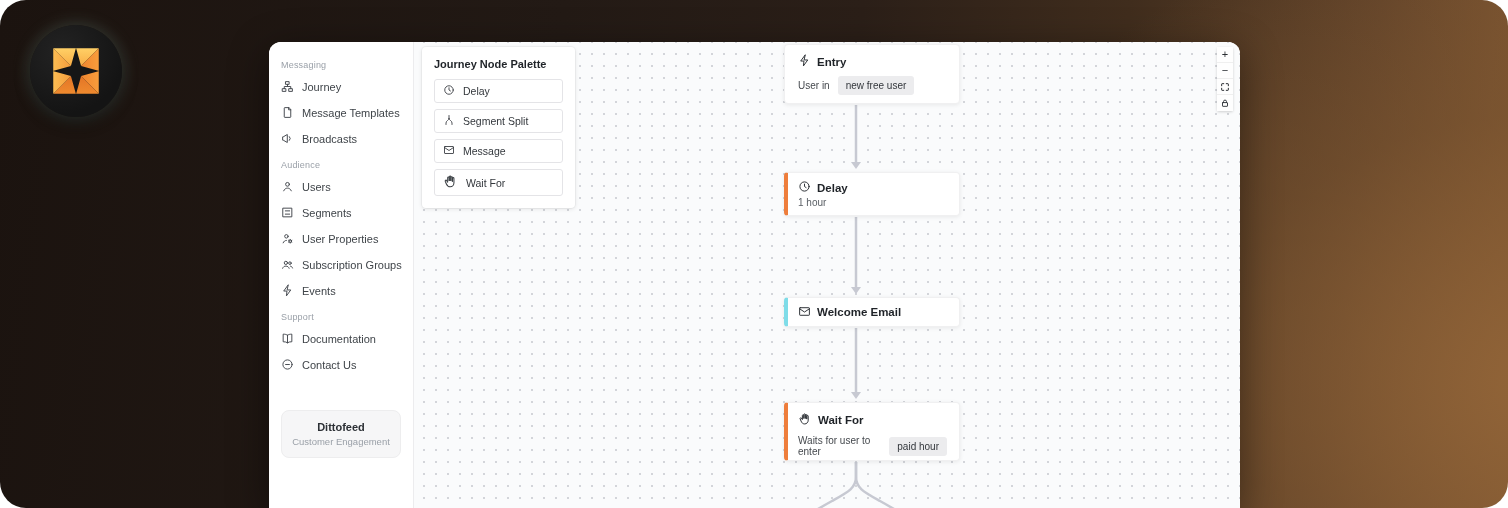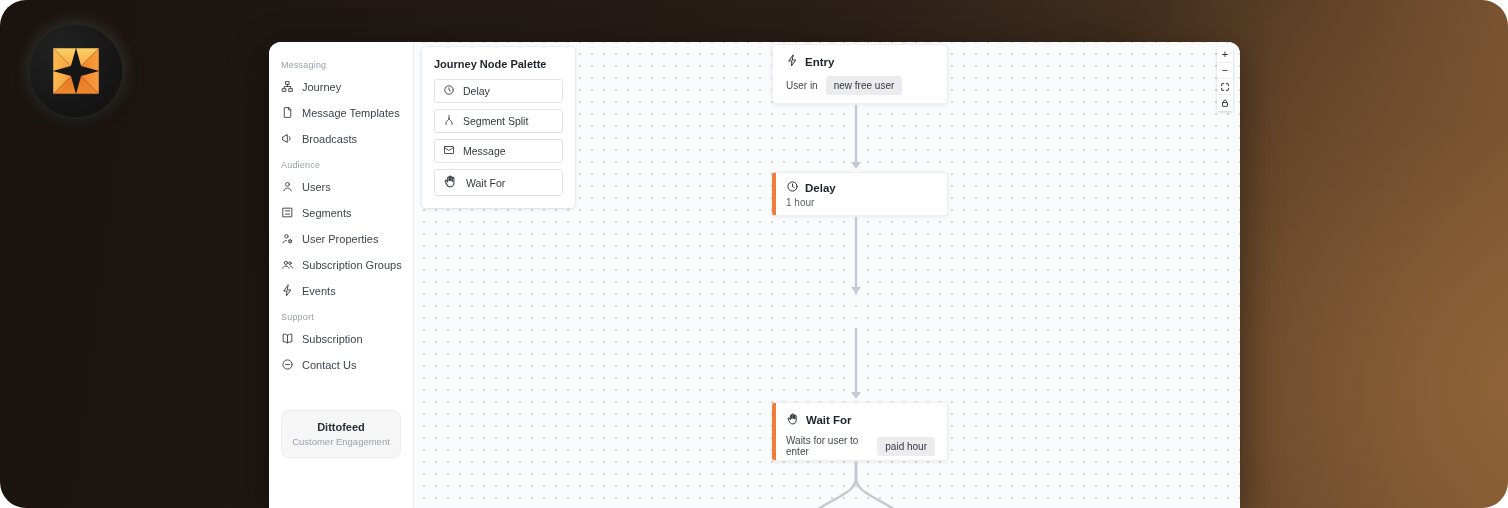--- a/index.html
+++ b/index.html
@@ -60,21 +60,21 @@
     padding:4px 8px; font-size:10.5px; color:#33373c; margin-bottom:6px; background:#fff; cursor:grab; min-height:21px;
   }
   .palette-item:last-child { margin-bottom:0; min-height:27px; }
   .palette-item svg { color:#3c4045; flex:0 0 auto; }
 
   
   .edges { position:absolute; inset:0; z-index:1; pointer-events:none; }
 
   
   .node {
-    position:absolute; left:358px; width:176px; z-index:2; background:#fff; border-radius:4px;
+    position:absolute; left:370px; width:176px; z-index:2; background:#fff; border-radius:4px;
     border:1px solid #f0f0f1; box-shadow:0 1px 4px rgba(0,0,0,.08); cursor:pointer;
   }
   .node-header { display:flex; align-items:center; gap:6px; font-size:11.5px; font-weight:bold; color:#1f2328; }
   .node-header svg { color:#2b2f34; flex:0 0 auto; }
   .node-body { display:flex; align-items:center; font-size:10px; color:#44484d; }
   .badge { background:#ececee; color:#33373c; border-radius:3px; padding:4px 8px; font-size:10px; margin-left:8px; white-space:nowrap; }
 
   .node-entry { top:2px; height:60px; padding:9px 13px; }
   .node-entry .node-header { margin-bottom:7px; }
 
@@ -204,21 +204,21 @@
           <span>Events</span>
         </div>
 
         <div class="side-label">Support</div>
 
         <div class="side-item">
           <span><svg width="13" height="13" viewBox="0 0 24 24" fill="none" stroke="currentColor" stroke-width="1.8" stroke-linecap="round" stroke-linejoin="round">
                 <path d="M12 6c-2-1.5-4.5-2-8-2v14c3.5 0 6 .5 8 2 2-1.5 4.5-2 8-2V4c-3.5 0-6 .5-8 2z"></path>
                 <path d="M12 6v14"></path>
               </svg></span>
-          <span>Subscription</span>
+          <span>Documentation</span>
         </div>
         <div class="side-item">
           <span><svg width="13" height="13" viewBox="0 0 24 24" fill="none" stroke="currentColor" stroke-width="1.8" stroke-linecap="round" stroke-linejoin="round">
                 <circle cx="12" cy="12" r="8.5"></circle>
                 <path d="M8.5 12h7"></path>
               </svg></span>
           <span>Contact Us</span>
         </div>
 
         <div class="brand-card">
@@ -296,20 +296,29 @@
           <div class="node-header">
             <span><svg width="13" height="13" viewBox="0 0 24 24" fill="none" stroke="currentColor" stroke-width="1.8" stroke-linecap="round" stroke-linejoin="round">
                   <circle cx="12" cy="12" r="8.5"></circle>
                   <path d="M12 7.5V12l3 2"></path>
                 </svg></span>
             <span>Delay</span>
           </div>
           <div class="node-subtitle">1 hour</div>
         </div>
 
+        <div class="node node-email">
+          <div class="node-header">
+            <span><svg width="13" height="13" viewBox="0 0 24 24" fill="none" stroke="currentColor" stroke-width="1.8" stroke-linecap="round" stroke-linejoin="round">
+                  <rect x="3" y="5" width="18" height="14" rx="1"></rect>
+                  <path d="m3 7 9 6 9-6"></path>
+                </svg></span>
+            <span>Welcome Email</span>
+          </div>
+        </div>
 
         <div class="node node-wait">
           <div class="node-header">
             <span><svg width="14" height="14" viewBox="0 0 24 24" fill="none" stroke="currentColor" stroke-width="1.7" stroke-linecap="round" stroke-linejoin="round">
                   <path d="M7.5 11.5V6a1.25 1.25 0 0 1 2.5 0v4.5"></path>
                   <path d="M10 10.5V4.5a1.25 1.25 0 0 1 2.5 0v6"></path>
                   <path d="M12.5 10.5V5.5a1.25 1.25 0 0 1 2.5 0v6"></path>
                   <path d="M15 11.5V7a1.25 1.25 0 0 1 2.5 0v7c0 3.5-2.5 6.5-6 6.5-3 0-4.8-1.5-6.3-5l-1.6-3.9a1.3 1.3 0 0 1 2.2-1.3L7.5 13"></path>
                 </svg></span>
             <span>Wait For</span>

